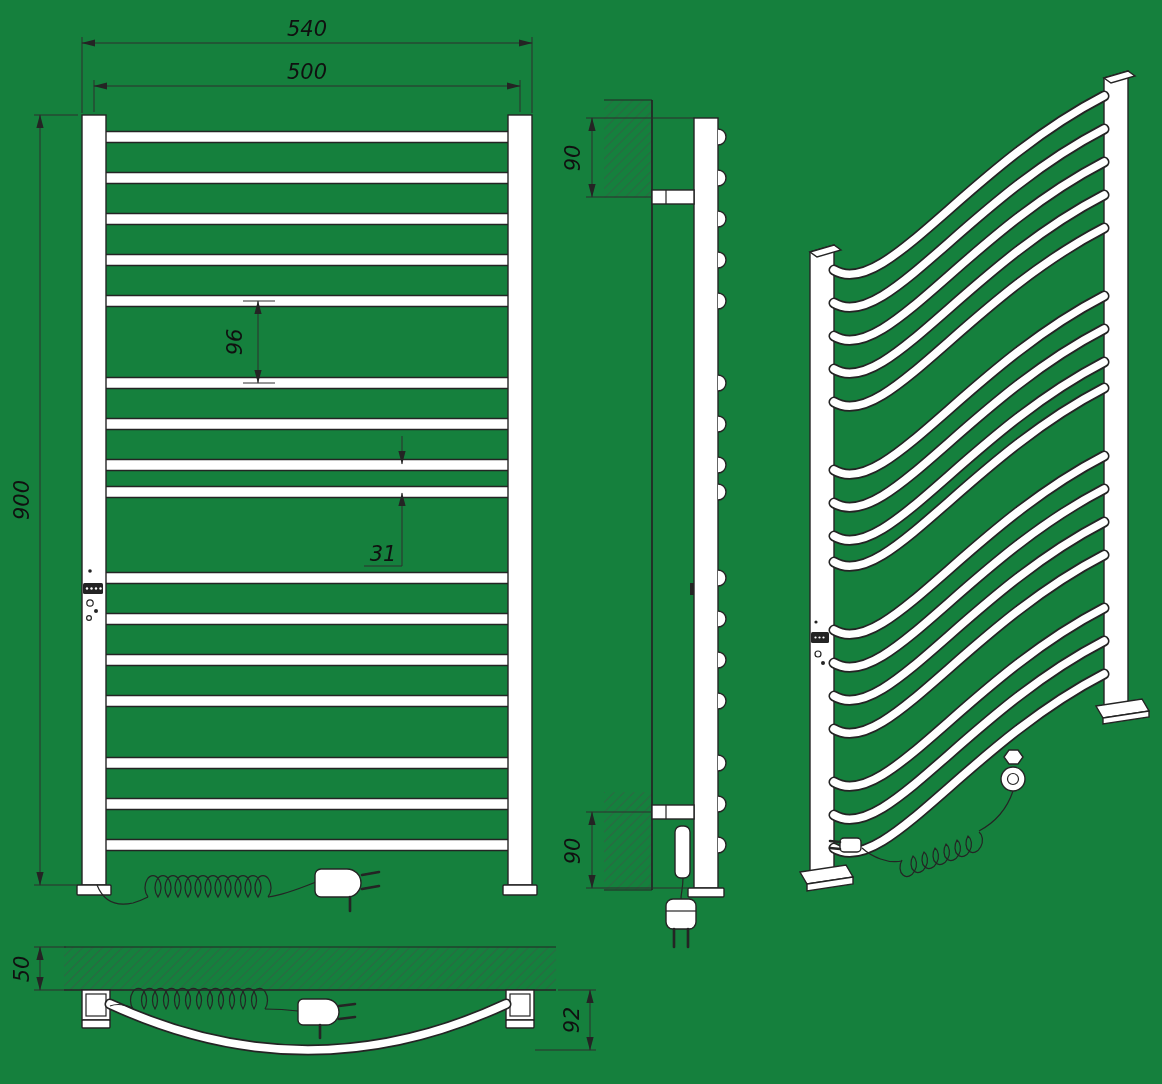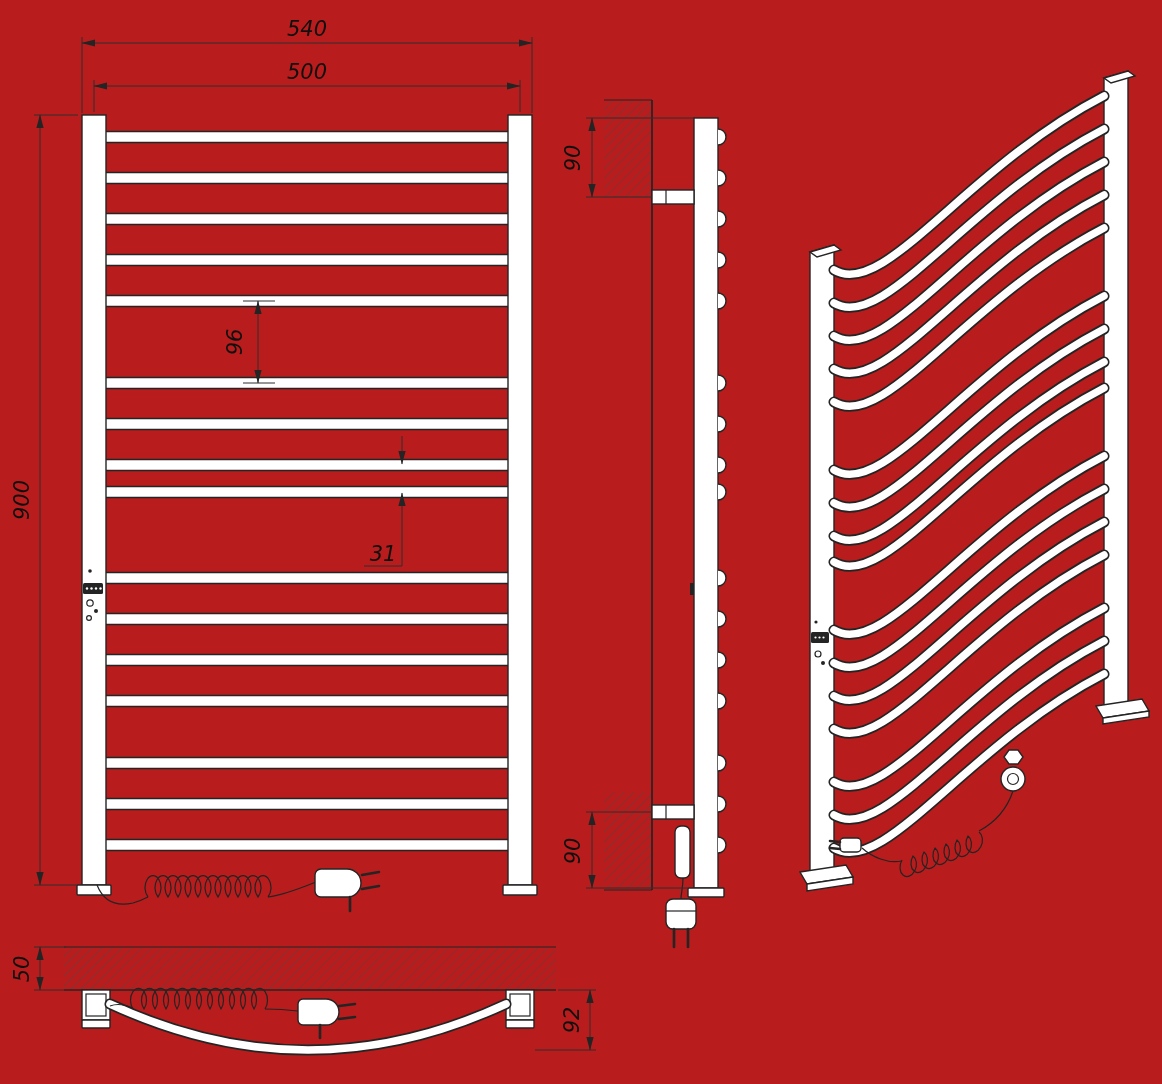--- a/index.html
+++ b/index.html
@@ -5,21 +5,21 @@
   * { box-sizing: border-box; }
   body {
     margin: 0;
     background: #ffffff;
     font-family: "DejaVu Sans", sans-serif;
   }
   .canvas {
     position: relative;
     width: 1162px;
     height: 1084px;
-    background: #b91c1c;
+    background: #15803d;
     overflow: hidden;
   }
   svg { display: block; }
   .ln     { fill: #ffffff; stroke: #242424; stroke-width: 1.4; }
   .solid  { fill: #242424; stroke: none; }
   .thin   { fill: none; stroke: #242424; stroke-width: 1.2; }
   .wall   { fill: none; stroke: #242424; stroke-width: 1.7; }
   .dim    { fill: none; stroke: #2e2e2e; stroke-width: 1; }
   .tube-out { fill: none; stroke: #242424; stroke-width: 11;  stroke-linecap: round; }
   .tube-in  { fill: none; stroke: #ffffff; stroke-width: 7.6; stroke-linecap: round; }

